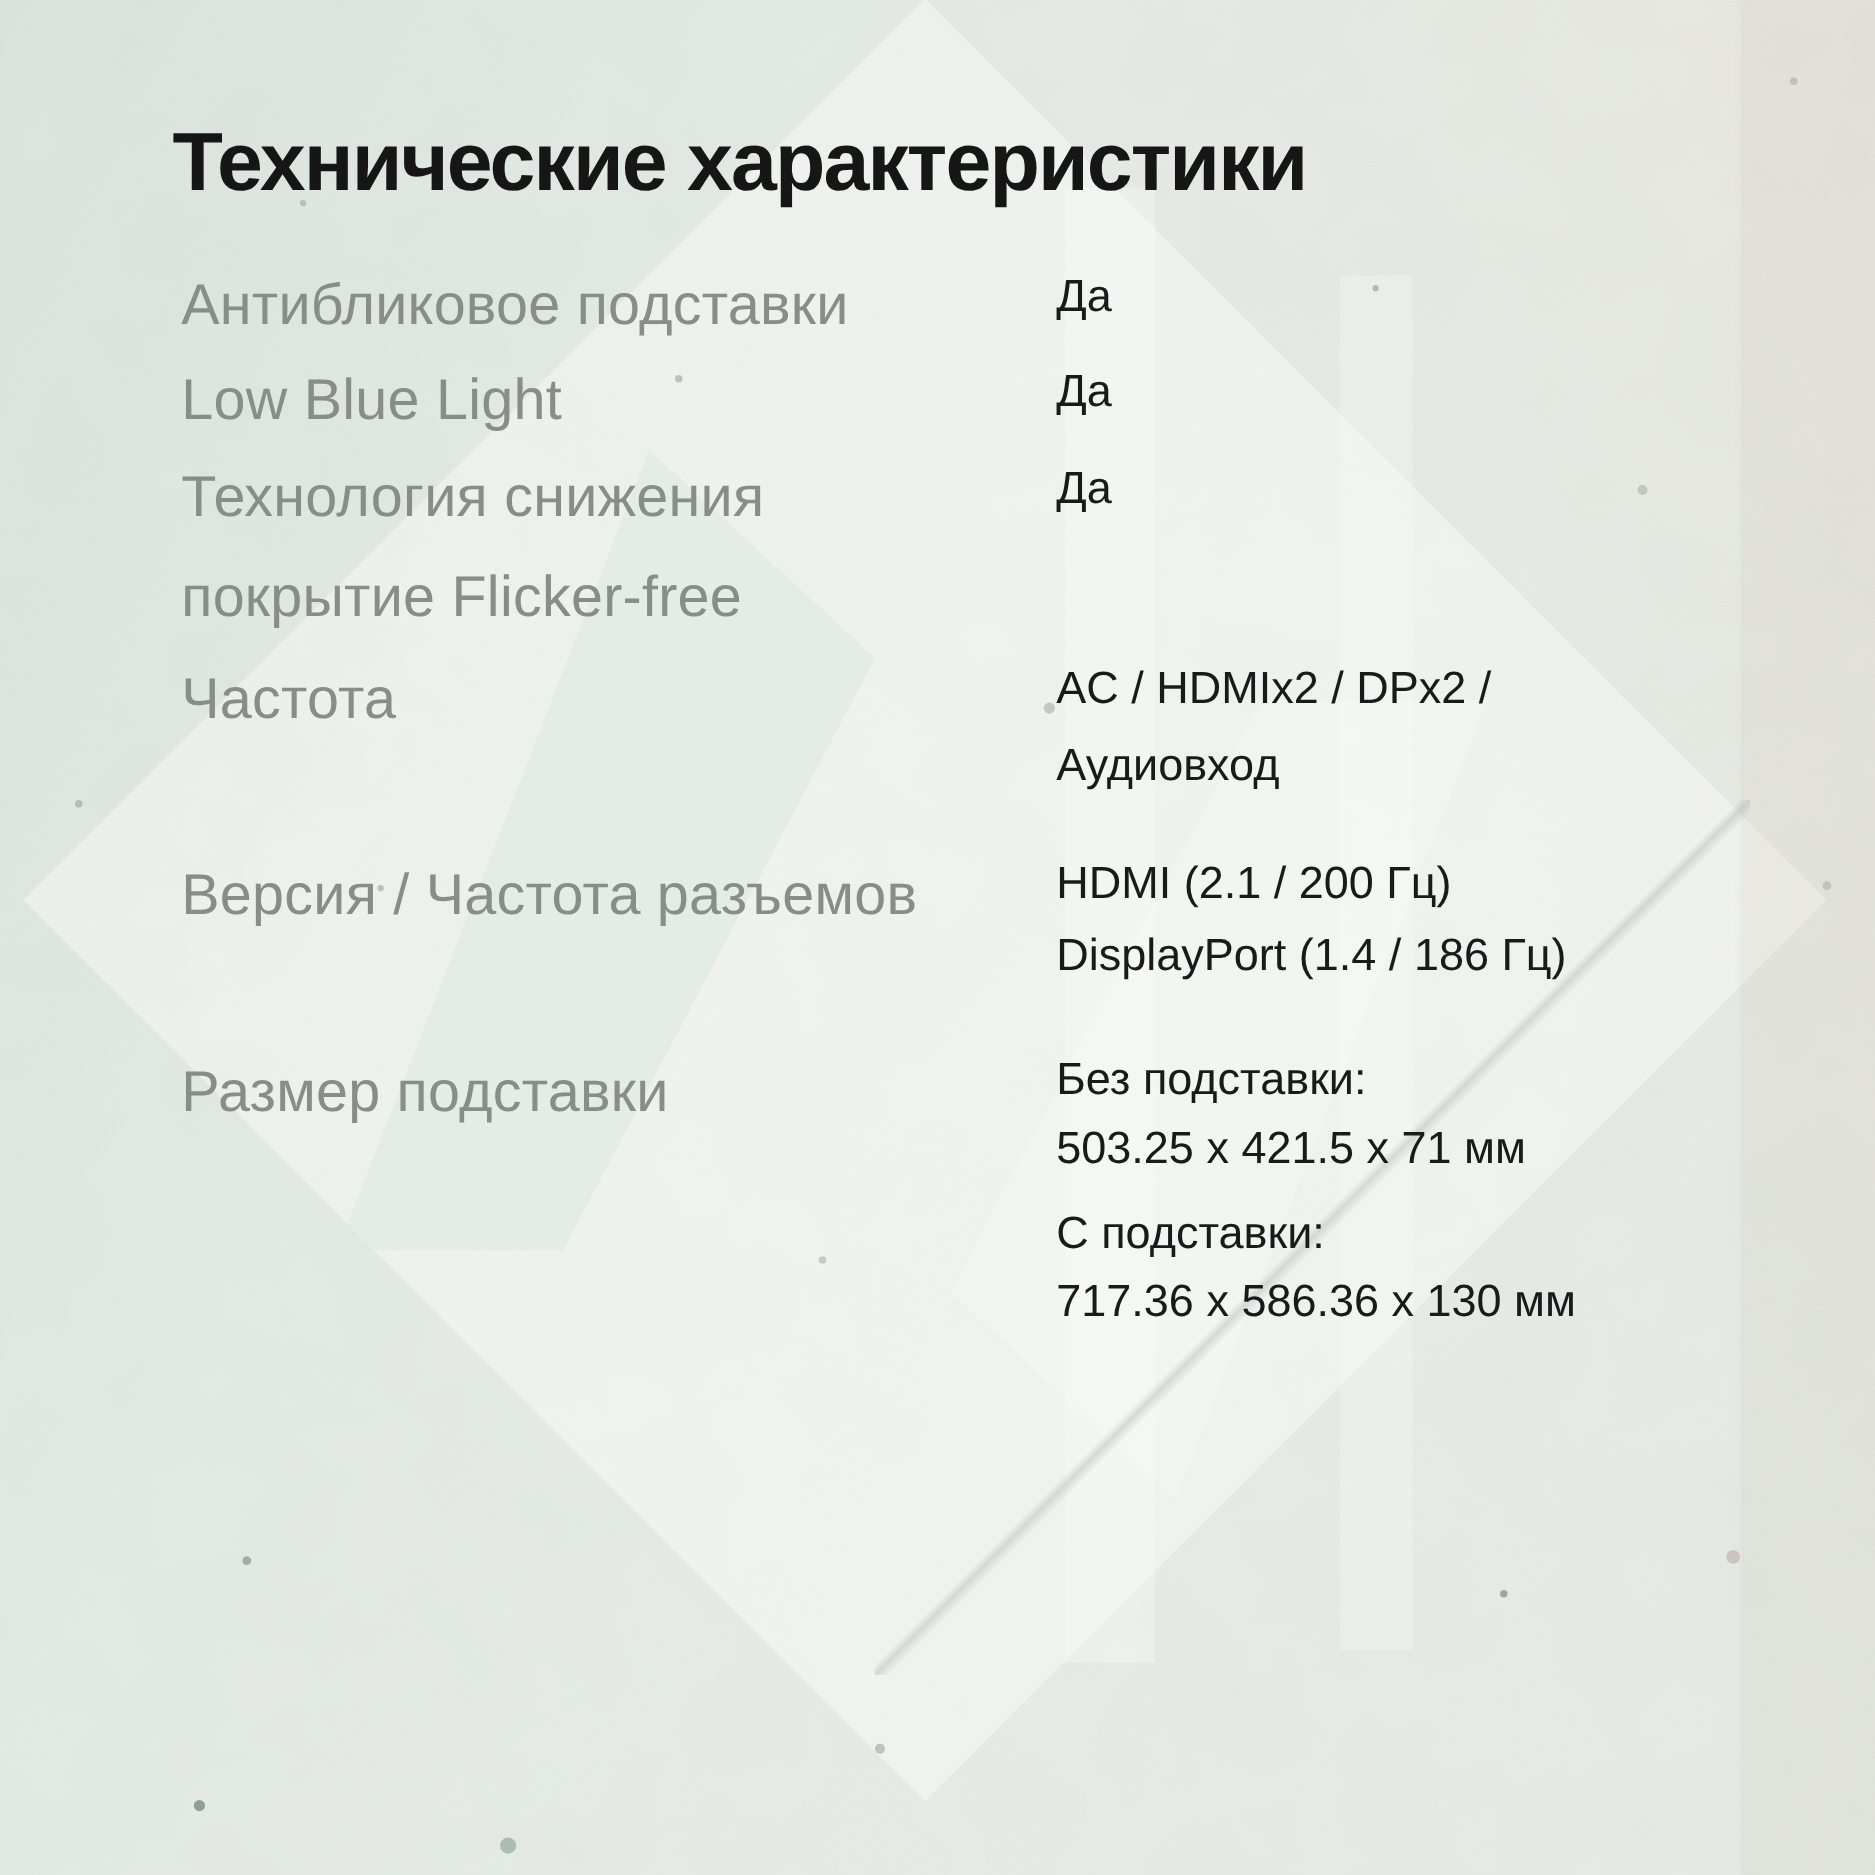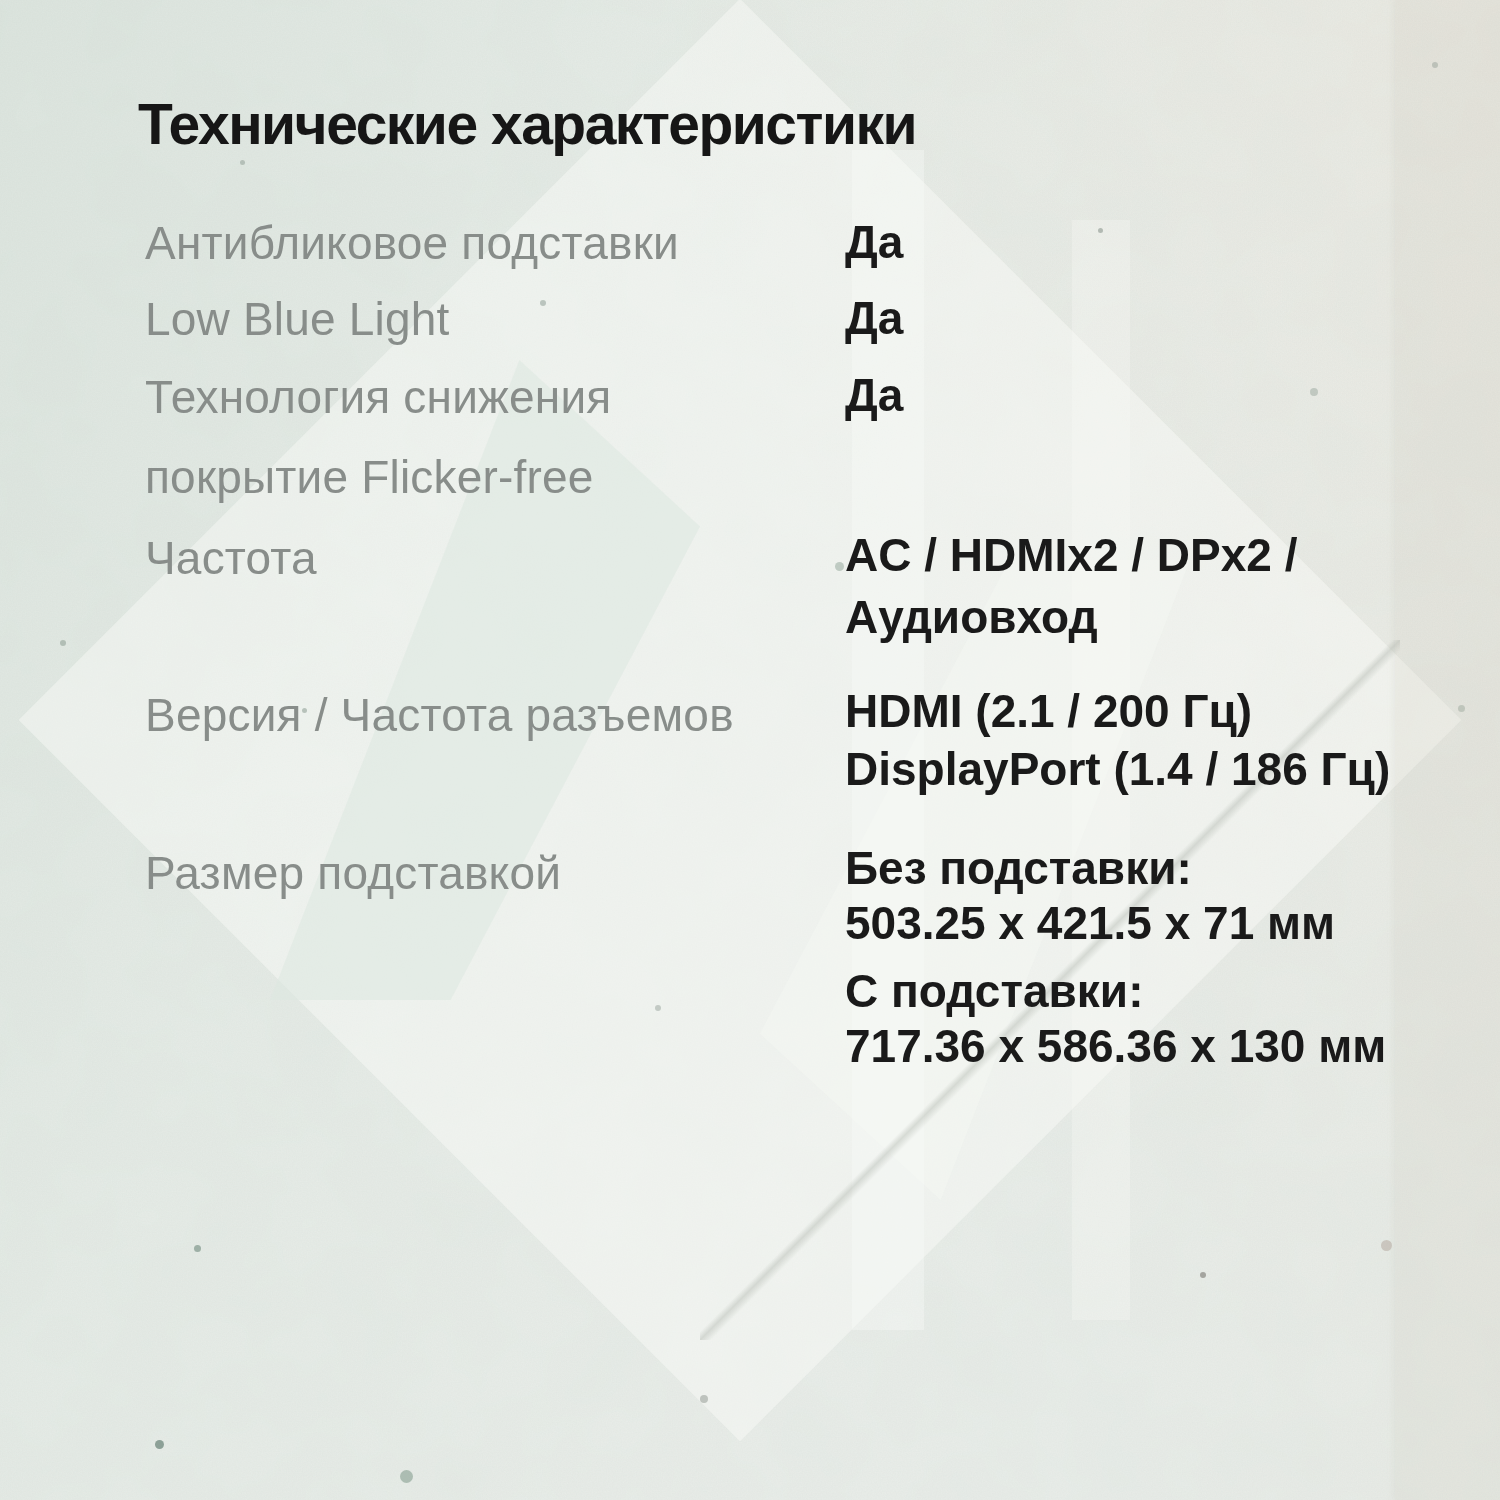--- a/index.html
+++ b/index.html
@@ -51,25 +51,25 @@
     position: absolute; right: 0; top: 0; width: 105px; height: 100%;
     background: rgba(196,192,180,0.14);
     box-shadow: -2px 0 6px rgba(160,158,148,0.10);
   }
   .spot { position: absolute; border-radius: 50%; pointer-events: none; }
 
   
   .txt { position: absolute; white-space: nowrap; line-height: 1; z-index: 10; }
   .title {
     left: 138px; top: 96px;
-    font-size: 57px; font-weight: 700; letter-spacing: -1.5px;
+    font-size: 66px; font-weight: 700; letter-spacing: -1.5px;
     color: #161616;
   }
   .lbl { left: 145px; font-size: 46px; font-weight: 400; letter-spacing: 0.2px; color: #888d8a; }
-  .val { left: 845px; font-size: 46px; font-weight: 700; color: #1a1a1a; }
+  .val { left: 845px; font-size: 36px; font-weight: 400; color: #1a1a1a; }
 </style>
 </head>
 <body>
 
 <div class="page">
 
   <svg class="noise-svg" width="1500" height="1500" aria-hidden="true">
     <defs>
       <filter id="blotch" x="0" y="0" width="100%" height="100%">
         <feTurbulence type="fractalNoise" baseFrequency="0.012" numOctaves="3" seed="11" result="t"></feTurbulence>
@@ -142,20 +142,20 @@
     <div class="txt val" style="top:594px">Аудиовход</div>
   </div>
 
   <div>
     <div class="txt lbl" style="top:692px">Версия / Частота разъемов</div>
     <div class="txt val" style="top:688px">HDMI (2.1 / 200 Гц)</div>
     <div class="txt val" style="top:746px">DisplayPort (1.4 / 186 Гц)</div>
   </div>
 
   <div>
-    <div class="txt lbl" style="top:850px">Размер подставкой</div>
+    <div class="txt lbl" style="top:850px">Размер подставки</div>
     <div class="txt val" style="top:845px">Без подставки:</div>
     <div class="txt val" style="top:900px">503.25 x 421.5 x 71 мм</div>
     <div class="txt val" style="top:968px">С подставки:</div>
     <div class="txt val" style="top:1023px">717.36 x 586.36 x 130 мм</div>
   </div>
 
 </div>
 
 </body></html>

